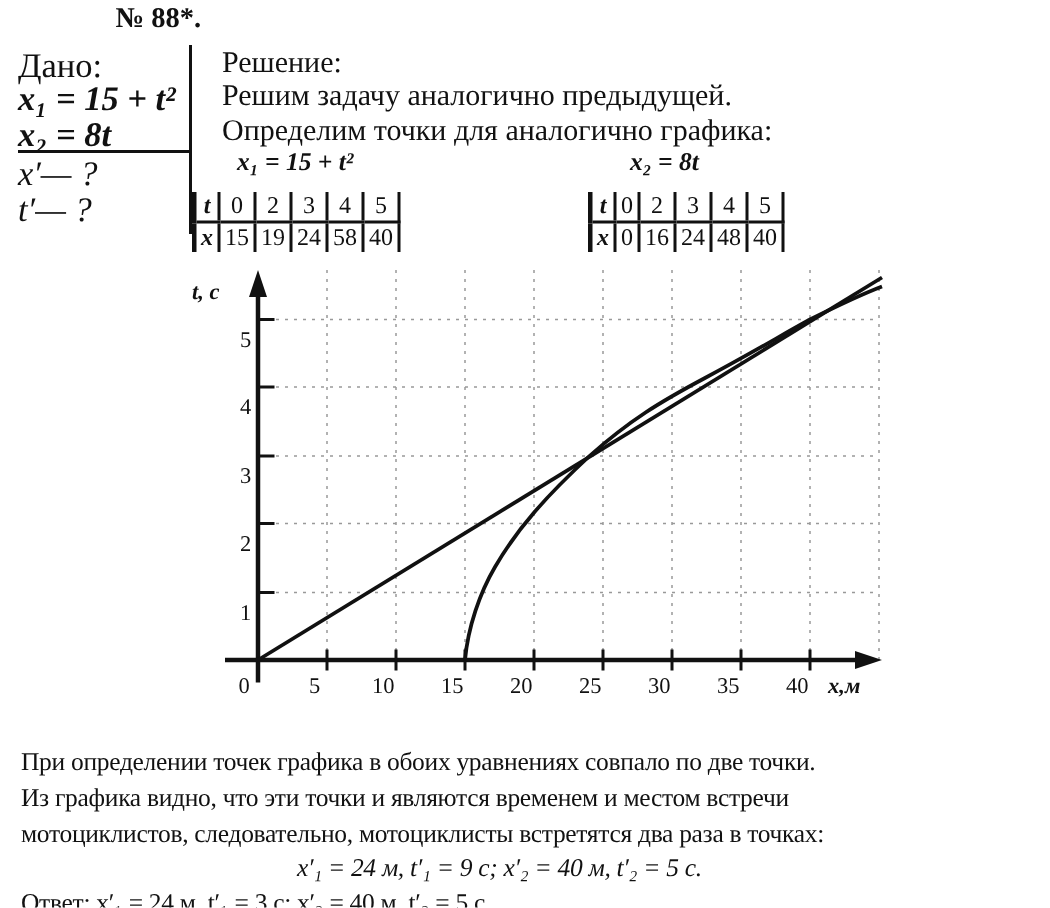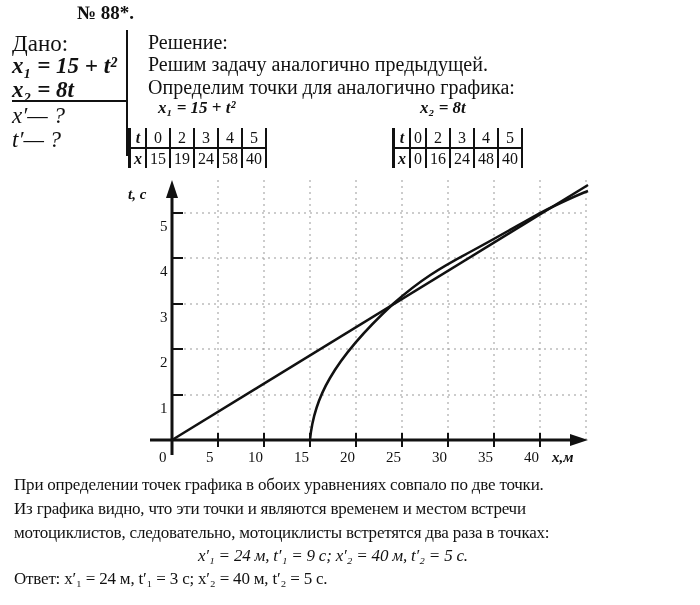--- a/index.html
+++ b/index.html
@@ -11,21 +11,21 @@
   .title{left:30px;top:2px;font-size:19px;font-weight:bold;margin-left:47px;}
   .given{left:12px;font-size:23px;}
   .sol{left:148px;font-size:20px;}
   .vline{position:absolute;left:126px;top:30px;width:2px;height:126px;background:#111;}
   .hline{position:absolute;left:12px;top:100px;width:114px;height:2px;background:#111;}
   table.vt{position:absolute;border-collapse:collapse;font-size:16px;}
   table.vt td{border-left:2px solid #111;padding:0 3px;text-align:center;height:19px;line-height:19px;}
   table.vt td:last-child{border-right:2px solid #111;}
   table.vt tr:first-child td{border-bottom:2px solid #111;}
   table.vt td.h{font-style:italic;font-weight:bold;border-left:3px solid #111;}
-  .txt{left:14px;font-size:17px;letter-spacing:-0.2px;}
+  .txt{left:14px;font-size:17px;letter-spacing:-0.2px;margin-top:23px;}
   svg{position:absolute;left:0;top:0;}
   svg text{font-family:"Liberation Serif","DejaVu Serif",serif;font-size:15px;fill:#111;}
 </style>
 </head>
 <body>
 
 <div class="abs title">№ 88*.</div>
 
 <div class="abs given" style="top:31px">Дано:</div>
 <div class="abs given it b" style="top:53px">x₁ = 15 + t²</div>

